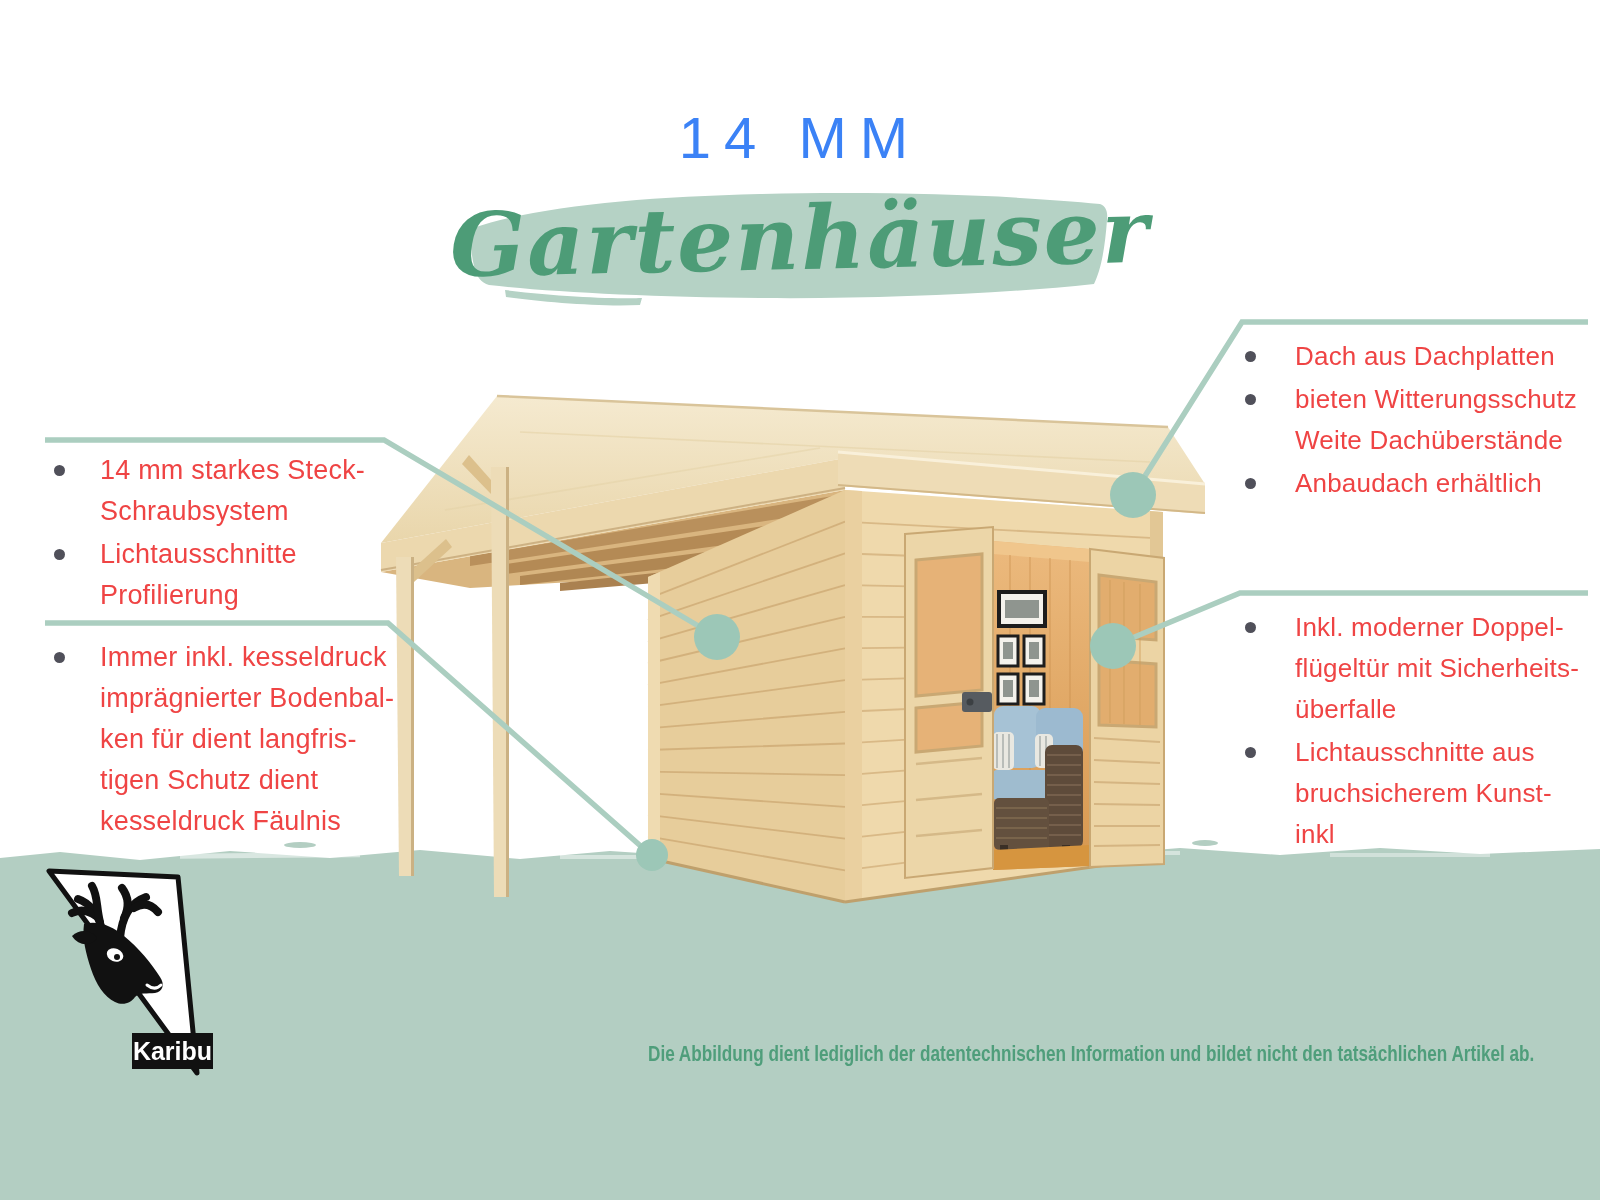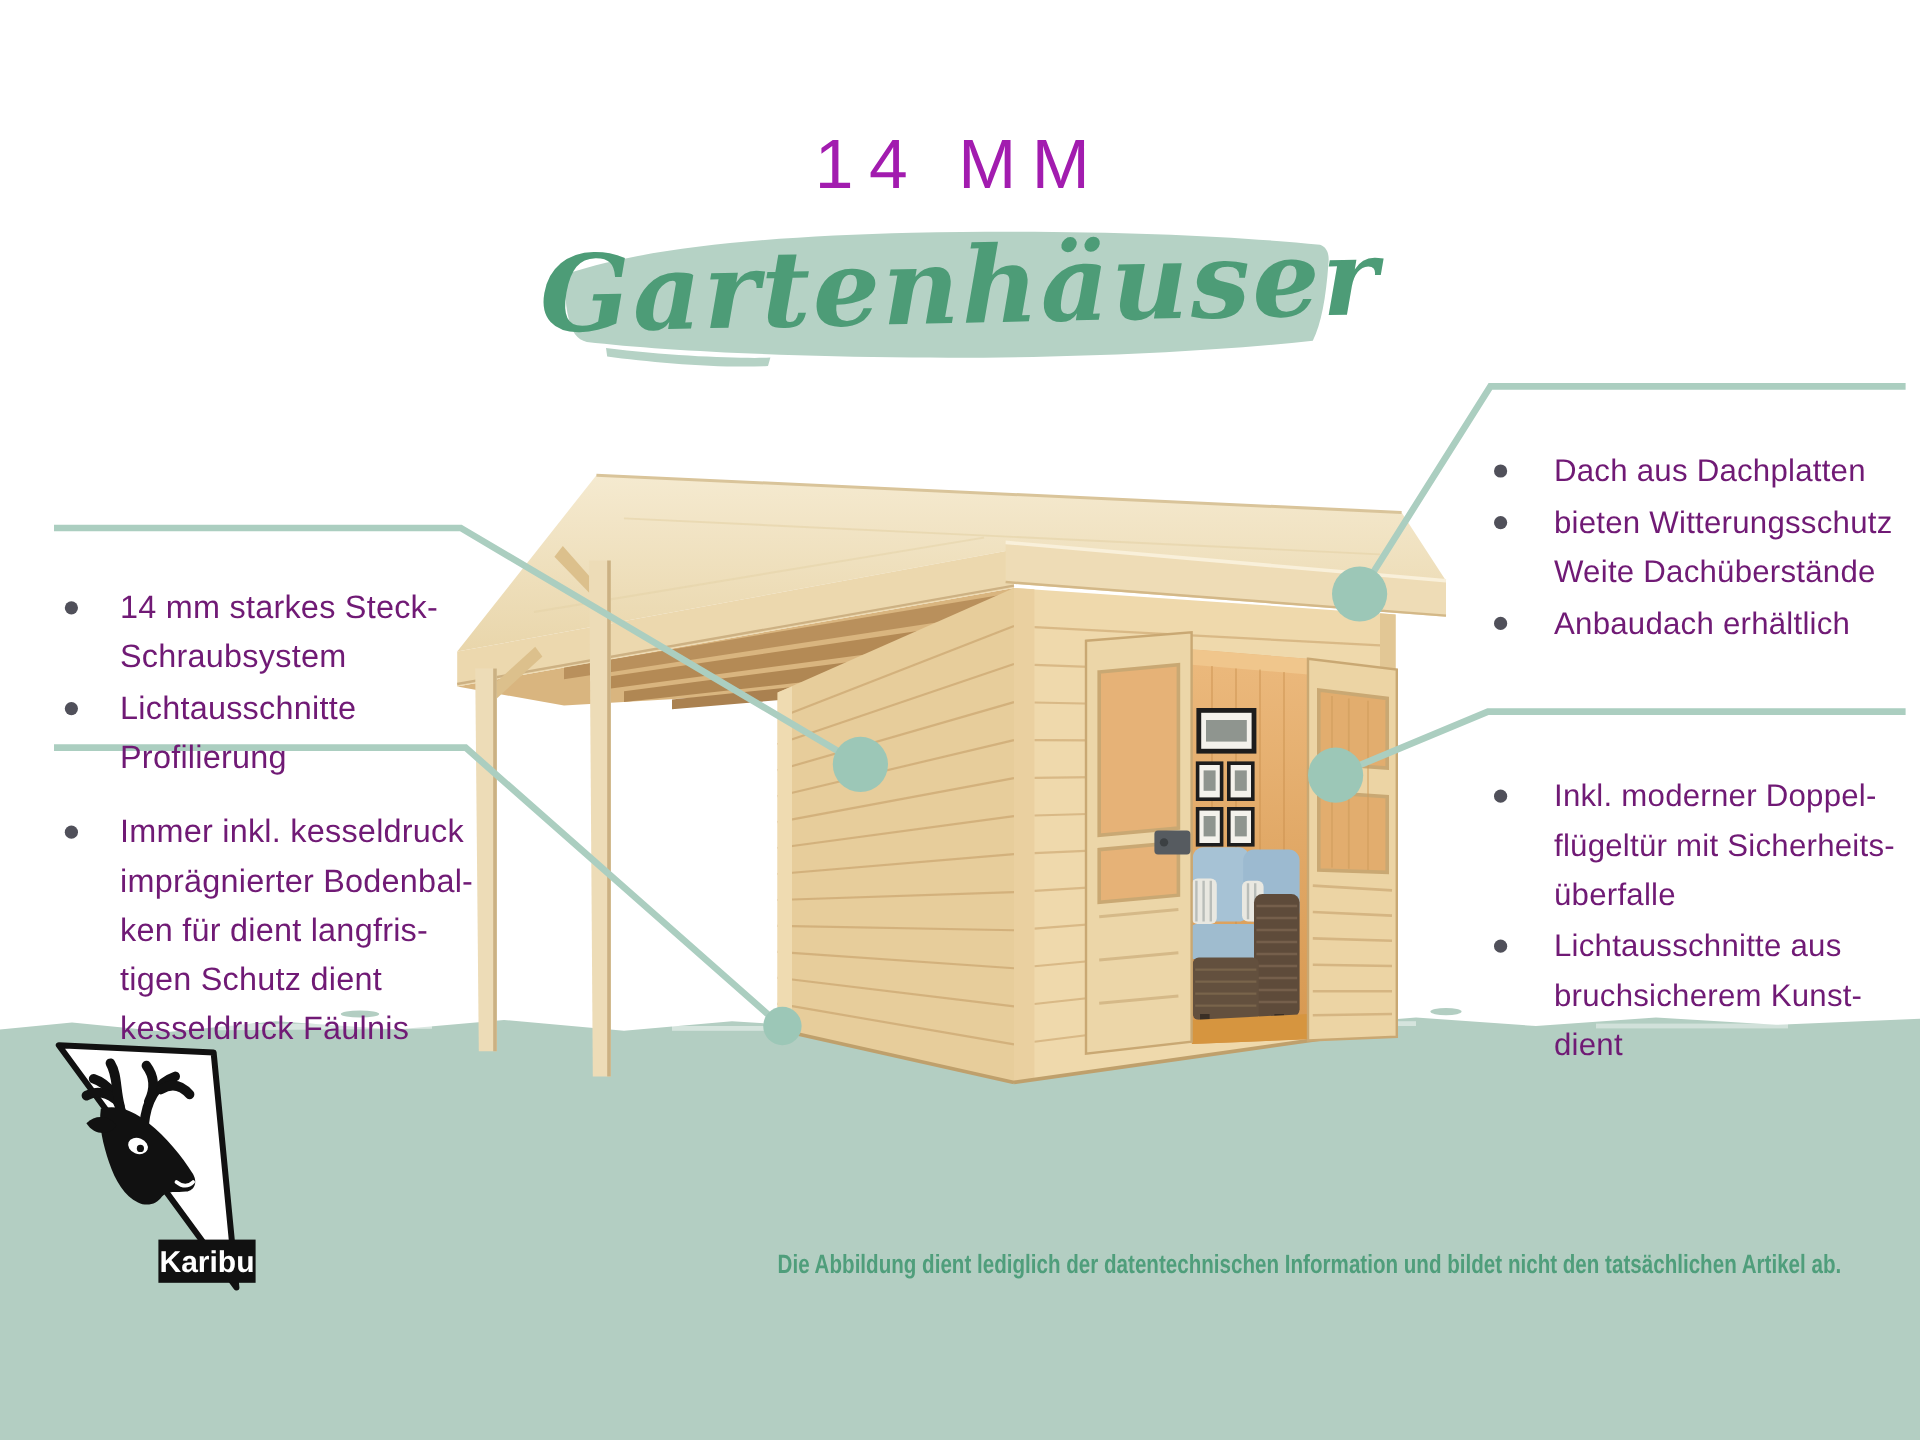--- a/index.html
+++ b/index.html
@@ -1,26 +1,26 @@
 <!DOCTYPE html>
 <html><head>
 <meta charset="utf-8">
 <style>
   html,body{margin:0;padding:0;background:#fff;}
   .stage{position:relative;width:1600px;height:1200px;overflow:hidden;background:#fff;
          font-family:"Liberation Sans",sans-serif;}
   svg.art{position:absolute;left:0;top:0;width:1600px;height:1200px;}
 
   .title{position:absolute;left:0;right:0;top:104px;text-align:center;
-         font-size:58px;font-weight:400;letter-spacing:13px;color:#a21caf;}
+         font-size:58px;font-weight:400;letter-spacing:13px;color:#3b82f6;}
   .subtitle{position:absolute;left:0;right:0;top:186px;text-align:center;
          font-family:"DejaVu Serif",cursive;font-style:italic;font-weight:bold;
          font-size:88px;color:#4d9c77;transform:rotate(-1.2deg);letter-spacing:2px;}
 
-  .feat{position:absolute;color:#701a75;font-size:27px;line-height:41px;letter-spacing:.2px;margin-top:36px;}
+  .feat{position:absolute;color:#ef4444;font-size:27px;line-height:41px;letter-spacing:.2px;}
   .feat .item{display:flex;align-items:flex-start;}
   .feat .item + .item{margin-top:2px;}
   .feat .b{flex:0 0 auto;display:block;width:11px;height:11px;border-radius:50%;
            background:#50505a;margin-top:15px;}
   .feat.left  .b{margin-left:12px;margin-right:35px;}
   .feat.right .b{margin-left:38px;margin-right:39px;}
   .feat.right{font-size:26px;}
   .ln{display:block;}
 
   .feat-l1{left:42px; top:450px; width:390px;}
@@ -279,20 +279,20 @@
         <span class="ln">Inkl. moderner Doppel-</span>
         <span class="ln">flügeltür mit Sicherheits-</span>
         <span class="ln">überfalle</span>
       </span>
     </div>
     <div class="item">
       <span class="b"></span>
       <span class="txt">
         <span class="ln">Lichtausschnitte aus</span>
         <span class="ln">bruchsicherem Kunst-</span>
-        <span class="ln">dient</span>
+        <span class="ln">inkl</span>
       </span>
     </div>
   </div>
 
   <div class="disclaimer">Die Abbildung dient lediglich der datentechnischen Information und bildet nicht den tatsächlichen Artikel ab.</div>
 
 </div>
 
 </body></html>

